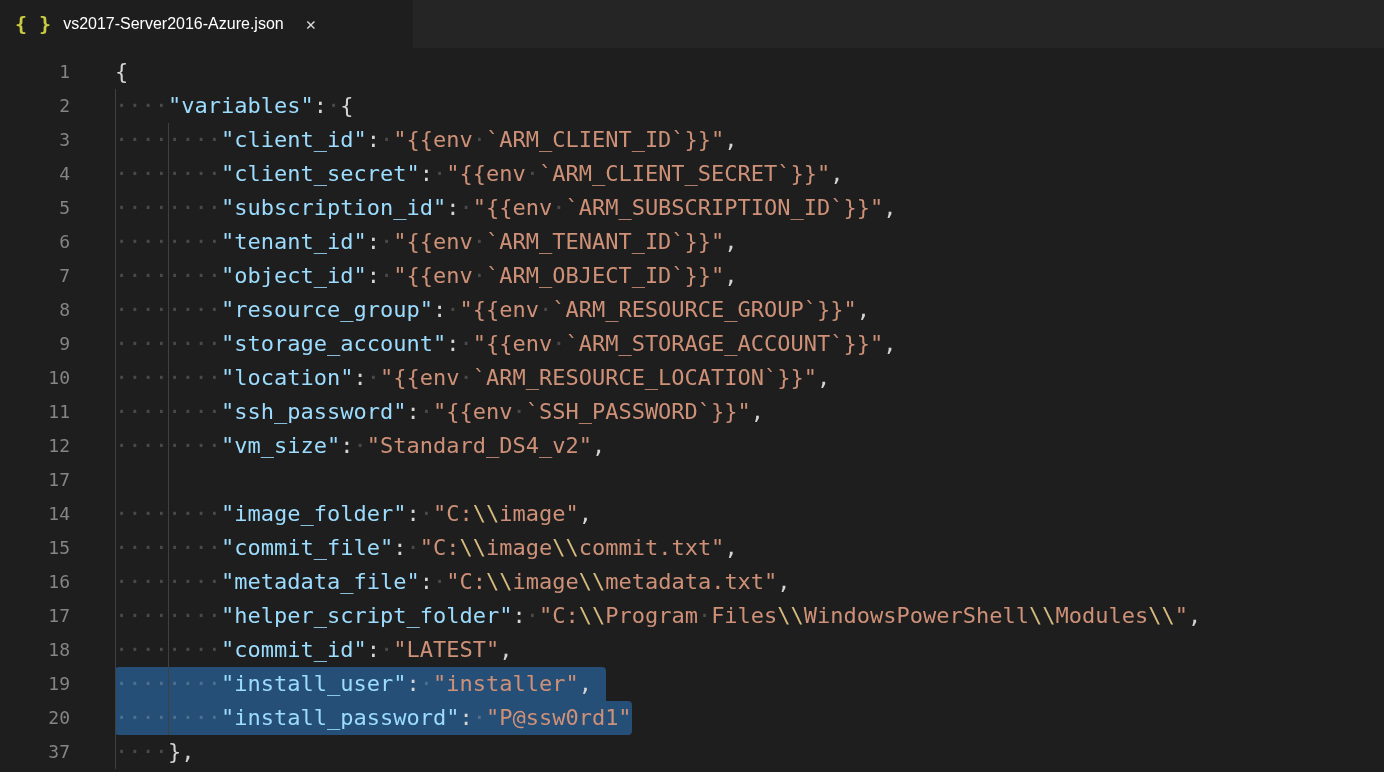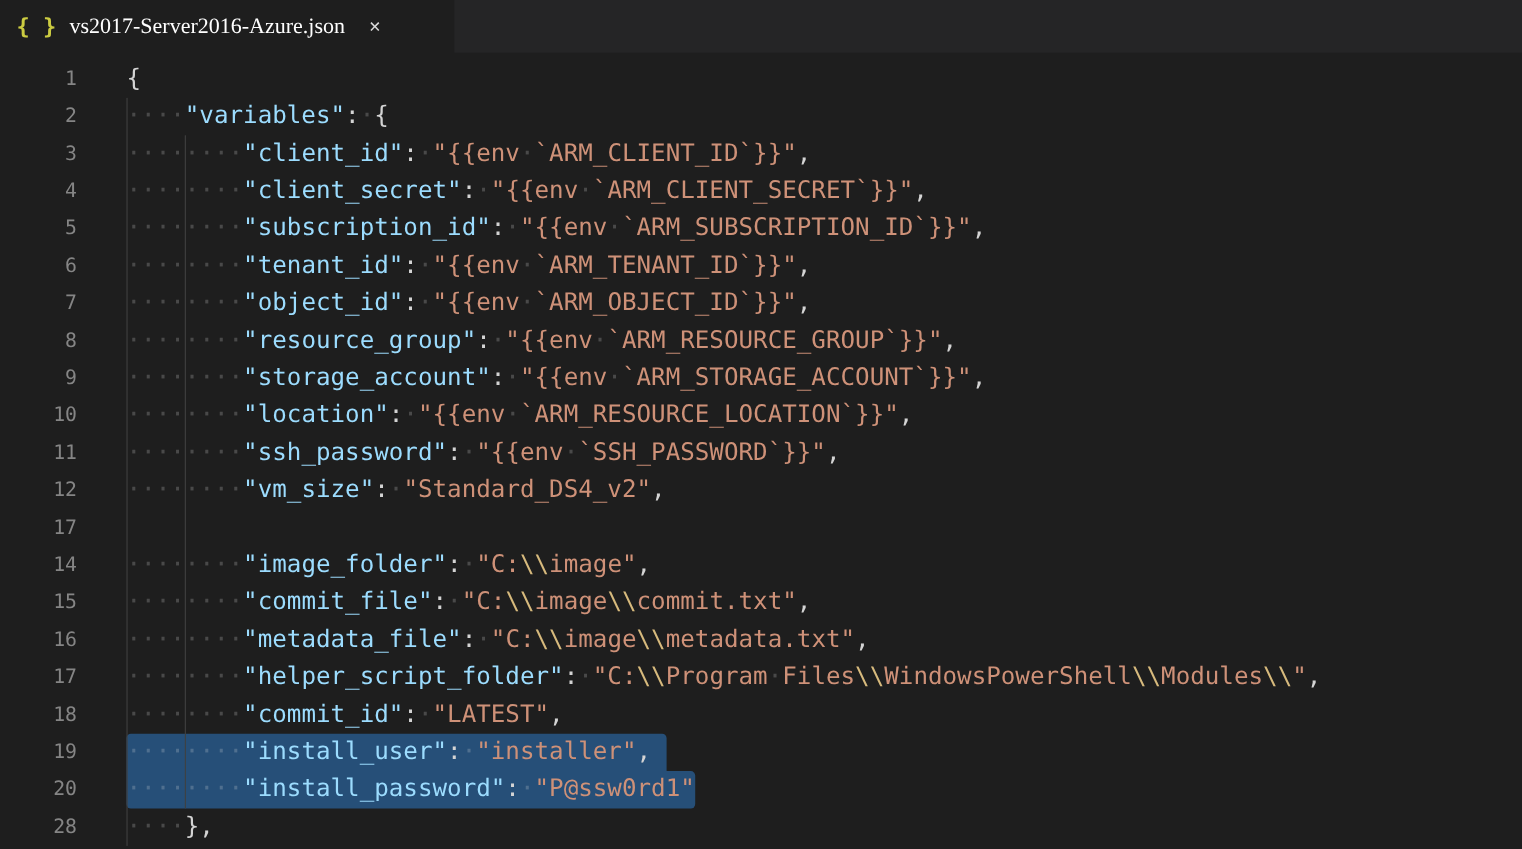--- a/index.html
+++ b/index.html
@@ -29,22 +29,22 @@
   .tab-icon {
     color: #cbcb41;
     font-size: 20px;
     font-weight: bold;
     letter-spacing: 0px;
     margin-right: 12px;
     white-space: pre;
   }
   .tab-title {
     color: #ffffff;
-    font-size: 20px;
-    font-family: Liberation Serif, serif;
+    font-size: 16px;
+    font-family: Liberation Sans, sans-serif;
     white-space: nowrap;
   }
   .tab-close {
     color: #d8d8d8;
     font-size: 17px;
     font-weight: bold;
     margin-left: 22px;
     cursor: pointer;
   }
   
@@ -109,18 +109,18 @@
         <div class="line"><div class="num">11</div><div class="code"><span class="code-inner"><span class="tok punct"><span class="ws">·</span><span class="ws">·</span><span class="ws">·</span><span class="ws">·</span><span class="ws">·</span><span class="ws">·</span><span class="ws">·</span><span class="ws">·</span></span><span class="tok key">"ssh_password"</span><span class="tok punct">:<span class="ws">·</span></span><span class="tok str">"{{env<span class="ws">·</span>`SSH_PASSWORD`}}"</span><span class="tok punct">,</span></span></div></div>
         <div class="line"><div class="num">12</div><div class="code"><span class="code-inner"><span class="tok punct"><span class="ws">·</span><span class="ws">·</span><span class="ws">·</span><span class="ws">·</span><span class="ws">·</span><span class="ws">·</span><span class="ws">·</span><span class="ws">·</span></span><span class="tok key">"vm_size"</span><span class="tok punct">:<span class="ws">·</span></span><span class="tok str">"Standard_DS4_v2"</span><span class="tok punct">,</span></span></div></div>
         <div class="line"><div class="num">17</div><div class="code"><span class="code-inner"></span></div></div>
         <div class="line"><div class="num">14</div><div class="code"><span class="code-inner"><span class="tok punct"><span class="ws">·</span><span class="ws">·</span><span class="ws">·</span><span class="ws">·</span><span class="ws">·</span><span class="ws">·</span><span class="ws">·</span><span class="ws">·</span></span><span class="tok key">"image_folder"</span><span class="tok punct">:<span class="ws">·</span></span><span class="tok str">"C:</span><span class="tok esc">\\</span><span class="tok str">image"</span><span class="tok punct">,</span></span></div></div>
         <div class="line"><div class="num">15</div><div class="code"><span class="code-inner"><span class="tok punct"><span class="ws">·</span><span class="ws">·</span><span class="ws">·</span><span class="ws">·</span><span class="ws">·</span><span class="ws">·</span><span class="ws">·</span><span class="ws">·</span></span><span class="tok key">"commit_file"</span><span class="tok punct">:<span class="ws">·</span></span><span class="tok str">"C:</span><span class="tok esc">\\</span><span class="tok str">image</span><span class="tok esc">\\</span><span class="tok str">commit.txt"</span><span class="tok punct">,</span></span></div></div>
         <div class="line"><div class="num">16</div><div class="code"><span class="code-inner"><span class="tok punct"><span class="ws">·</span><span class="ws">·</span><span class="ws">·</span><span class="ws">·</span><span class="ws">·</span><span class="ws">·</span><span class="ws">·</span><span class="ws">·</span></span><span class="tok key">"metadata_file"</span><span class="tok punct">:<span class="ws">·</span></span><span class="tok str">"C:</span><span class="tok esc">\\</span><span class="tok str">image</span><span class="tok esc">\\</span><span class="tok str">metadata.txt"</span><span class="tok punct">,</span></span></div></div>
         <div class="line"><div class="num">17</div><div class="code"><span class="code-inner"><span class="tok punct"><span class="ws">·</span><span class="ws">·</span><span class="ws">·</span><span class="ws">·</span><span class="ws">·</span><span class="ws">·</span><span class="ws">·</span><span class="ws">·</span></span><span class="tok key">"helper_script_folder"</span><span class="tok punct">:<span class="ws">·</span></span><span class="tok str">"C:</span><span class="tok esc">\\</span><span class="tok str">Program<span class="ws">·</span>Files</span><span class="tok esc">\\</span><span class="tok str">WindowsPowerShell</span><span class="tok esc">\\</span><span class="tok str">Modules</span><span class="tok esc">\\</span><span class="tok str">"</span><span class="tok punct">,</span></span></div></div>
         <div class="line"><div class="num">18</div><div class="code"><span class="code-inner"><span class="tok punct"><span class="ws">·</span><span class="ws">·</span><span class="ws">·</span><span class="ws">·</span><span class="ws">·</span><span class="ws">·</span><span class="ws">·</span><span class="ws">·</span></span><span class="tok key">"commit_id"</span><span class="tok punct">:<span class="ws">·</span></span><span class="tok str">"LATEST"</span><span class="tok punct">,</span></span></div></div>
         <div class="line selected sel-open"><div class="num">19</div><div class="code"><span class="code-inner"><span class="tok punct"><span class="ws">·</span><span class="ws">·</span><span class="ws">·</span><span class="ws">·</span><span class="ws">·</span><span class="ws">·</span><span class="ws">·</span><span class="ws">·</span></span><span class="tok key">"install_user"</span><span class="tok punct">:<span class="ws">·</span></span><span class="tok str">"installer"</span><span class="tok punct">,</span></span></div></div>
         <div class="line selected sel-close"><div class="num">20</div><div class="code"><span class="code-inner"><span class="tok punct"><span class="ws">·</span><span class="ws">·</span><span class="ws">·</span><span class="ws">·</span><span class="ws">·</span><span class="ws">·</span><span class="ws">·</span><span class="ws">·</span></span><span class="tok key">"install_password"</span><span class="tok punct">:<span class="ws">·</span></span><span class="tok str">"P@ssw0rd1"</span></span></div></div>
-        <div class="line"><div class="num">28</div><div class="code"><span class="code-inner"><span class="tok punct"><span class="ws">·</span><span class="ws">·</span><span class="ws">·</span><span class="ws">·</span>},</span></span></div></div>
+        <div class="line"><div class="num">37</div><div class="code"><span class="code-inner"><span class="tok punct"><span class="ws">·</span><span class="ws">·</span><span class="ws">·</span><span class="ws">·</span>},</span></span></div></div>
       </div>
     <div class="guide col0"></div>
     <div class="guide col4"></div>
   </div>
 </div>
 
 </body></html>

